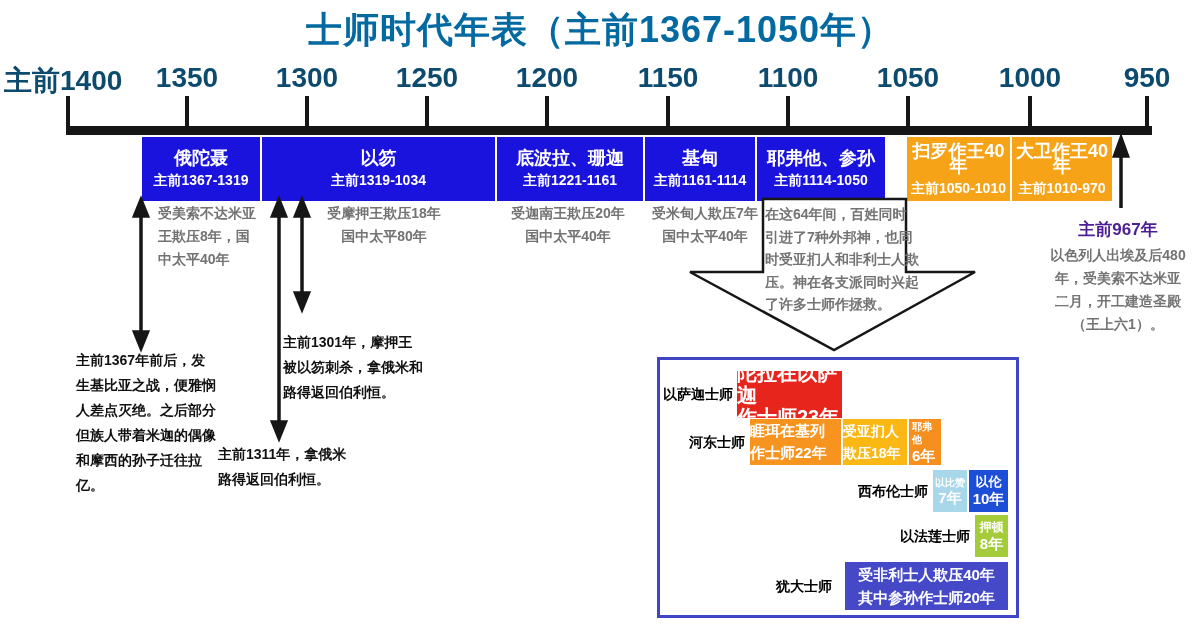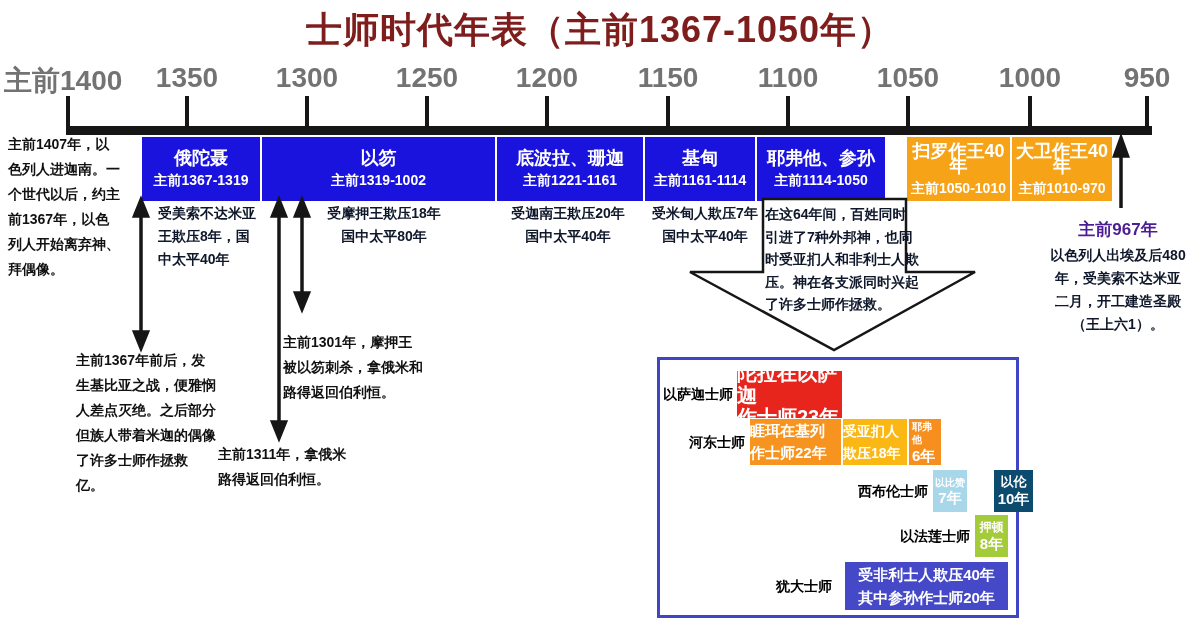--- a/index.html
+++ b/index.html
@@ -1,48 +1,48 @@
 <!DOCTYPE html>
 <html><head>
 <meta charset="utf-8">
 <style>
   html,body{margin:0;padding:0;background:#fff;}
   .stage{position:relative;width:1200px;height:639px;background:#fff;overflow:hidden;
          font-family:"Liberation Sans","DejaVu Sans",sans-serif;font-weight:700;color:#111;}
   .ml{white-space:pre-line;}
   .title{position:absolute;left:0;top:6px;width:1200px;margin:0;text-align:center;
-         font-size:36px;font-weight:800;color:#7f1d1d;letter-spacing:1px;}
-  .axlab{position:absolute;top:62px;font-size:28px;color:#737373;transform:translateX(-50%);white-space:nowrap;}
+         font-size:36px;font-weight:800;color:#0369a1;letter-spacing:1px;}
+  .axlab{position:absolute;top:62px;font-size:28px;color:#0c4a6e;transform:translateX(-50%);white-space:nowrap;}
   .axlab.first{transform:none;}
   .bar{position:absolute;left:66px;top:126px;width:1086px;height:9px;background:#161616;}
   .tick{position:absolute;top:96px;width:4px;height:32px;background:#161616;transform:translateX(-50%);}
   .pbox{position:absolute;top:137px;height:64px;display:flex;flex-direction:column;
         justify-content:center;align-items:center;gap:7px;color:#fff;text-align:center;}
   .pbox.blue{background:#1a13de;}
   .pbox.orange{background:#f6a317;}
   .pbox .nm{font-size:18px;line-height:15px;}
   .pbox .yr{font-size:14px;line-height:14px;}
-  .note{position:absolute;font-size:14px;line-height:23px;color:#0f172a;}
+  .note{position:absolute;font-size:14px;line-height:23px;color:#737373;}
   .para{position:absolute;font-size:14px;line-height:25px;color:#111;}
   .center{text-align:center;}
   .overlay{position:absolute;left:0;top:0;width:1200px;height:639px;pointer-events:none;}
   .panel{position:absolute;left:657px;top:357px;width:356px;height:255px;border:3px solid #4045c6;background:#fff;}
   .rlabel{position:absolute;font-size:14px;line-height:20px;color:#000;text-align:right;}
   .blk{position:absolute;display:flex;flex-direction:column;justify-content:center;color:#fff;}
   .blk .l1,.blk .l2{display:block;}
   .blk-tola{left:737px;top:371px;width:105px;height:47px;background:#e7251d;padding-left:0;box-sizing:border-box;font-size:20px;line-height:22px;}
   .blk-jair{left:750px;top:419px;width:91px;height:46px;background:#f7941f;box-sizing:border-box;font-size:15px;line-height:22px;}
   .blk-ammon{left:843px;top:419px;width:64px;height:46px;background:#fbb713;font-size:14px;line-height:22px;}
   .blk-jephthah{left:909px;top:419px;width:32px;height:46px;background:#f78f1f;padding-left:3px;box-sizing:border-box;}
   .blk-jephthah .l1{font-size:10px;line-height:13px;}
   .blk-jephthah .l2{font-size:15px;line-height:19px;}
   .blk-ibzan{left:933px;top:470px;width:34px;height:42px;background:#a9d7ea;text-align:center;}
   .blk-ibzan .l1{font-size:10px;line-height:13px;}
   .blk-ibzan .l2{font-size:15px;line-height:18px;}
-  .blk-elon{left:994px;top:470px;width:39px;height:42px;background:#0c4a6e;text-align:center;}
+  .blk-elon{left:969px;top:470px;width:39px;height:42px;background:#1d4ed8;text-align:center;}
   .blk-elon .l1{font-size:13px;line-height:16px;}
   .blk-elon .l2{font-size:15px;line-height:18px;}
   .blk-abdon{left:975px;top:515px;width:33px;height:42px;background:#a4cb3a;text-align:center;}
   .blk-abdon .l1{font-size:12px;line-height:15px;}
   .blk-abdon .l2{font-size:15px;line-height:18px;text-align:center;}
   .blk-judah{left:845px;top:562px;width:163px;height:48px;background:#4549c8;text-align:center;font-size:15px;line-height:23px;}
   .y967t{position:absolute;left:1038px;top:218px;width:160px;text-align:center;font-size:17px;color:#4c1d95;}
 </style>
 </head>
 <body>
@@ -73,21 +73,21 @@
   <div class="tick" style="left:908px"></div>
   <div class="tick" style="left:1030px"></div>
   <div class="tick" style="left:1147px"></div>
 
   <div class="pbox blue" style="left:142px;width:118px">
     <span class="nm">俄陀聂</span>
     <span class="yr">主前1367-1319</span>
   </div>
   <div class="pbox blue" style="left:262px;width:233px">
     <span class="nm">以笏</span>
-    <span class="yr">主前1319-1002</span>
+    <span class="yr">主前1319-1034</span>
   </div>
   <div class="pbox blue" style="left:497px;width:146px">
     <span class="nm">底波拉、珊迦</span>
     <span class="yr">主前1221-1161</span>
   </div>
   <div class="pbox blue" style="left:645px;width:110px">
     <span class="nm">基甸</span>
     <span class="yr">主前1161-1114</span>
   </div>
   <div class="pbox blue" style="left:757px;width:128px">
@@ -119,45 +119,39 @@
       <line x1="302" y1="214" x2="302" y2="295"></line>
       <polygon points="302,200 295.5,216 308.5,216"></polygon>
       <polygon points="302,309 295.5,293 308.5,293"></polygon>
     </g>
     <g stroke="#161616" stroke-width="3.5" fill="#161616">
       <line x1="1121" y1="154" x2="1121" y2="208"></line>
       <polygon points="1121,138 1114.5,156 1127.5,156"></polygon>
     </g>
   </svg>
 
-  <div class="para ml" style="left:8px;top:132px">主前1407年，以
-色列人进迦南。一
-个世代以后，约主
-前1367年，以色
-列人开始离弃神、
-拜偶像。</div>
   <div class="note ml" style="left:158px;top:202px">受美索不达米亚
 王欺压8年，国
 中太平40年</div>
   <div class="note ml center" style="left:318px;top:202px;width:132px">受摩押王欺压18年
 国中太平80年</div>
   <div class="note ml center" style="left:500px;top:202px;width:136px">受迦南王欺压20年
 国中太平40年</div>
   <div class="note ml center" style="left:640px;top:202px;width:130px">受米甸人欺压7年
 国中太平40年</div>
   <div class="note ml" style="left:765px;top:203px;width:185px;line-height:22.5px">在这64年间，百姓同时
 引进了7种外邦神，也同
 时受亚扪人和非利士人欺
 压。神在各支派同时兴起
 了许多士师作拯救。</div>
   <div class="para ml" style="left:76px;top:348px">主前1367年前后，发
 生基比亚之战，便雅悯
 人差点灭绝。之后部分
 但族人带着米迦的偶像
-了许多士师作拯救
+和摩西的孙子迁往拉
 亿。</div>
   <div class="para ml" style="left:283px;top:330px">主前1301年，摩押王
 被以笏刺杀，拿俄米和
 路得返回伯利恒。</div>
   <div class="para ml" style="left:218px;top:442px">主前1311年，拿俄米
 路得返回伯利恒。</div>
   <div class="y967t">主前967年</div>
   <div class="note ml center" style="left:1038px;top:244px;width:160px">以色列人出埃及后480
 年，受美索不达米亚
 二月，开工建造圣殿

